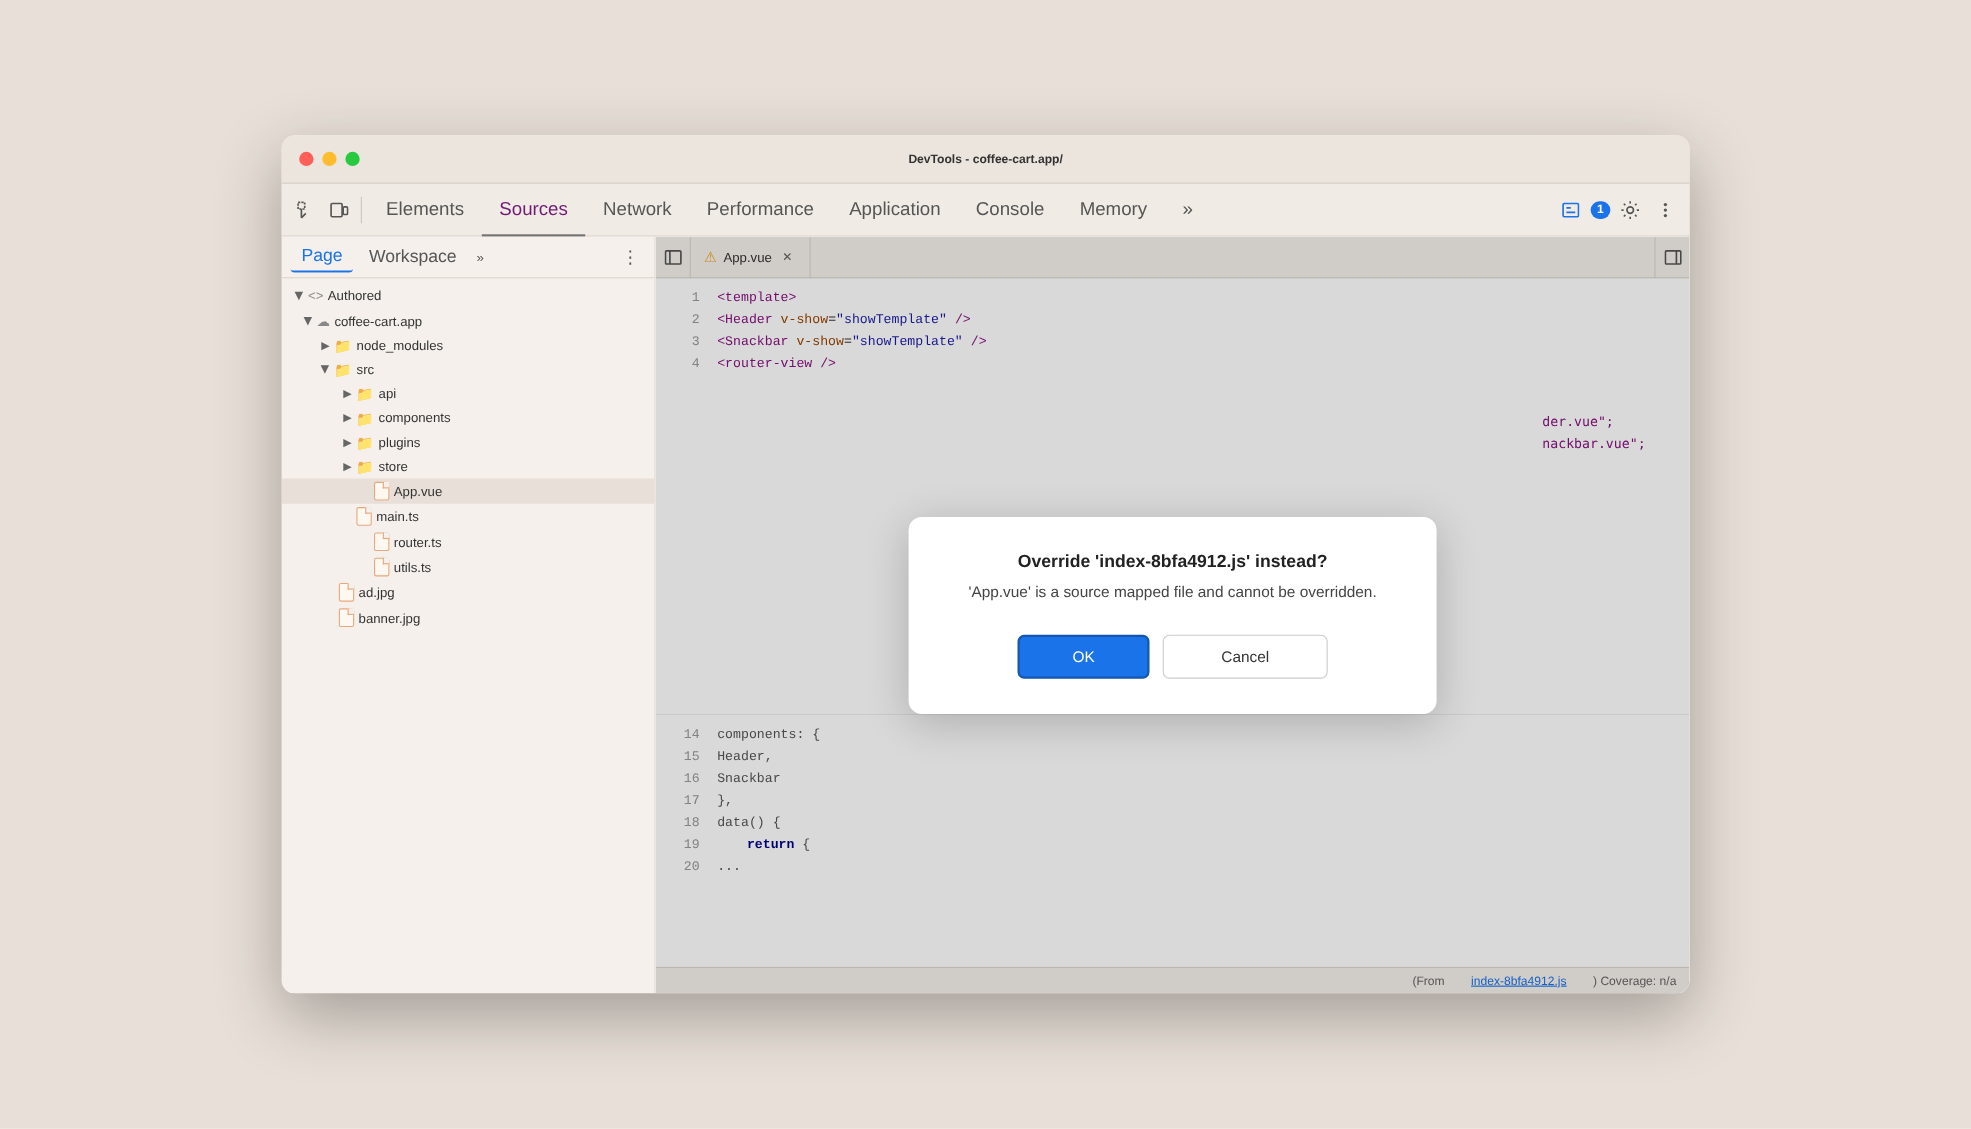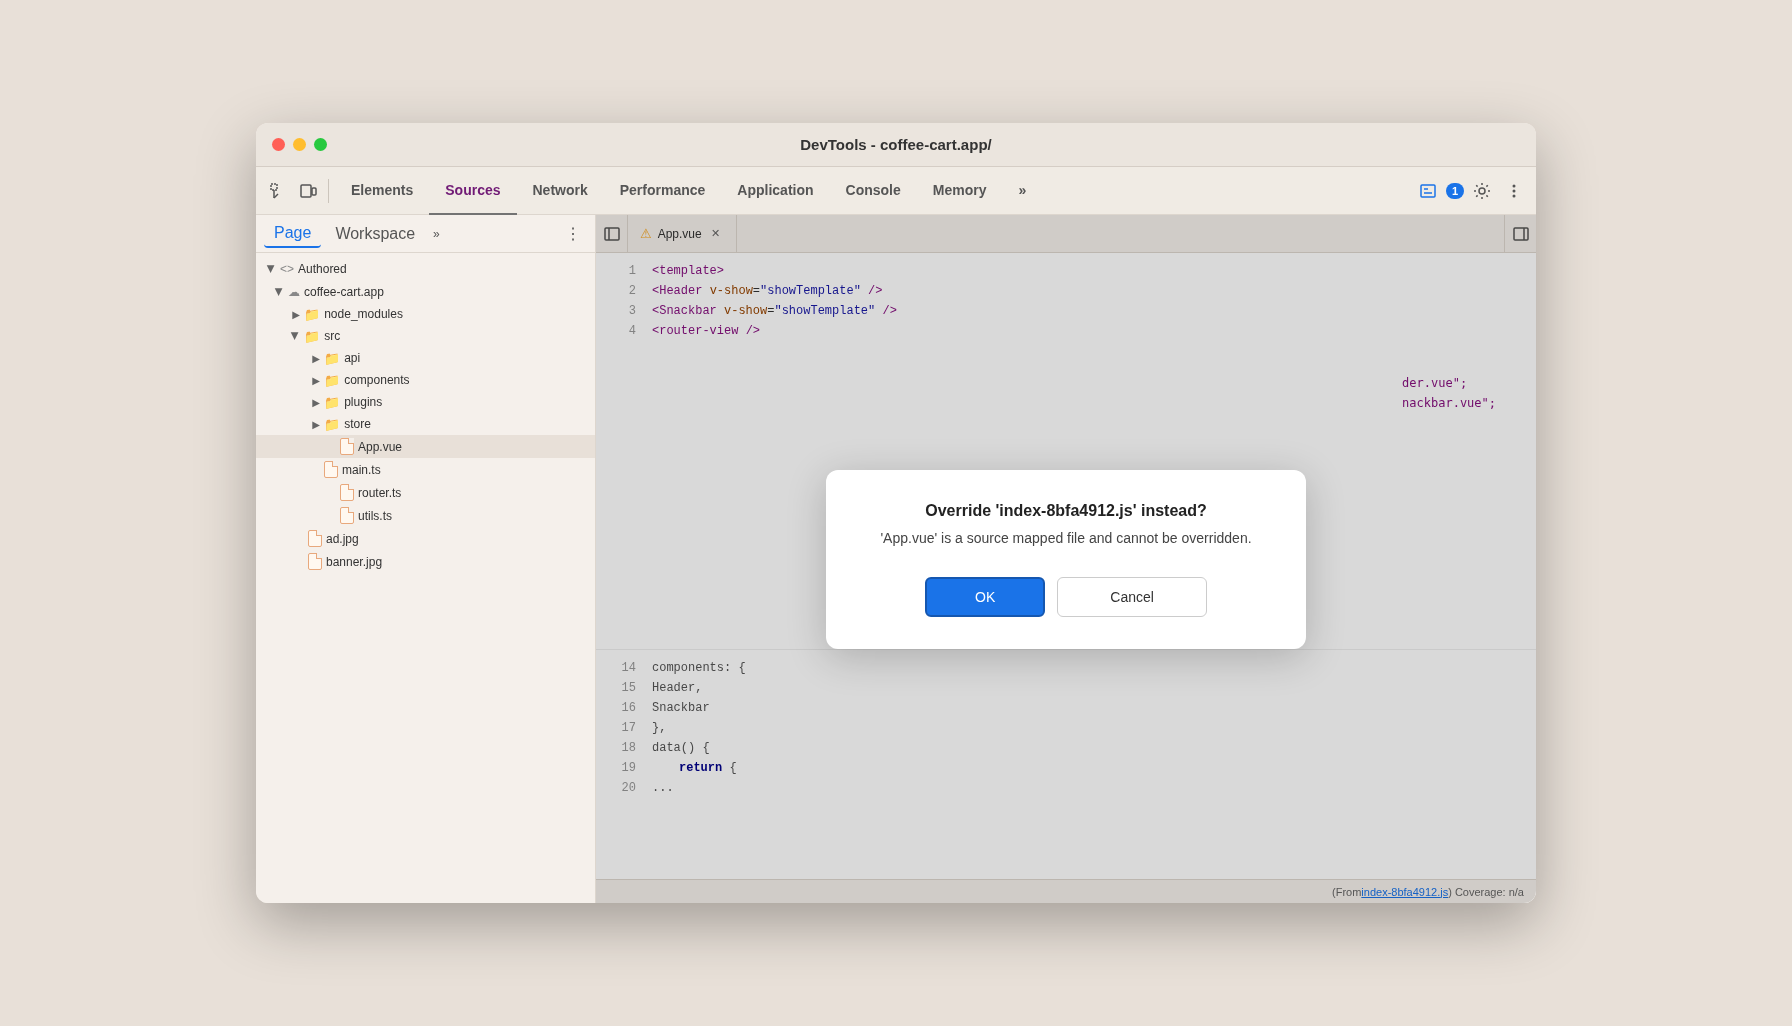--- a/index.html
+++ b/index.html
@@ -50,21 +50,21 @@
     }
 
     .traffic-light.close { background: #ff5f56; }
     .traffic-light.minimize { background: #ffbd2e; }
     .traffic-light.maximize { background: #27c93f; }
 
     .window-title {
       position: absolute;
       left: 50%;
       transform: translateX(-50%);
-      font-size: 15px;
+      font-size: 11px;
       font-weight: 600;
       color: #333;
     }
 
     
     .devtools-toolbar {
       background: #f0ebe4;
       height: 48px;
       display: flex;
       align-items: center;
@@ -97,26 +97,25 @@
       display: flex;
       align-items: stretch;
       height: 48px;
       flex: 1;
     }
 
     .toolbar-tab {
       padding: 12px 16px;
       display: flex;
       align-items: center;
-      font-size: 14px;
+      font-size: 17px;
       color: #555;
       cursor: pointer;
       border-bottom: 2px solid transparent;
       white-space: nowrap;
-      font-weight: bold;
     }
     .toolbar-tab.active {
       color: #701a75;
       border-bottom: 2px solid #737373;
     }
 
     .toolbar-right {
       display: flex;
       align-items: center;
       gap: 4px;
@@ -376,20 +375,21 @@
     .status-bar {
       height: 24px;
       background: #f5f0eb;
       border-top: 1px solid #ddd6ce;
       display: flex;
       align-items: center;
       padding: 0 12px;
       font-size: 11px;
       color: #666;
       justify-content: flex-end;
+      gap: 24px;
     }
 
     .status-link {
       color: #1a73e8;
       text-decoration: underline;
       cursor: pointer;
     }
 
     
     .dialog-overlay {

